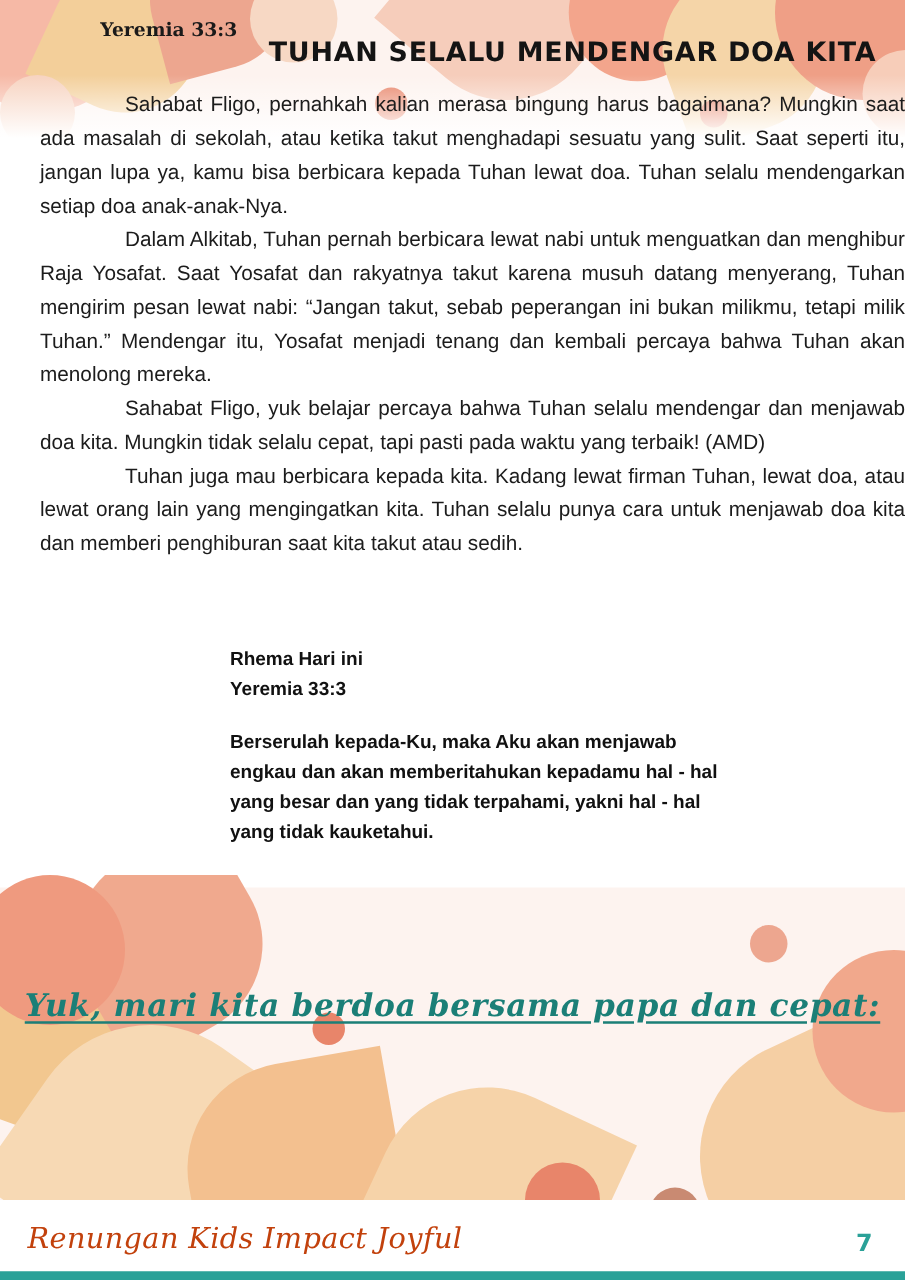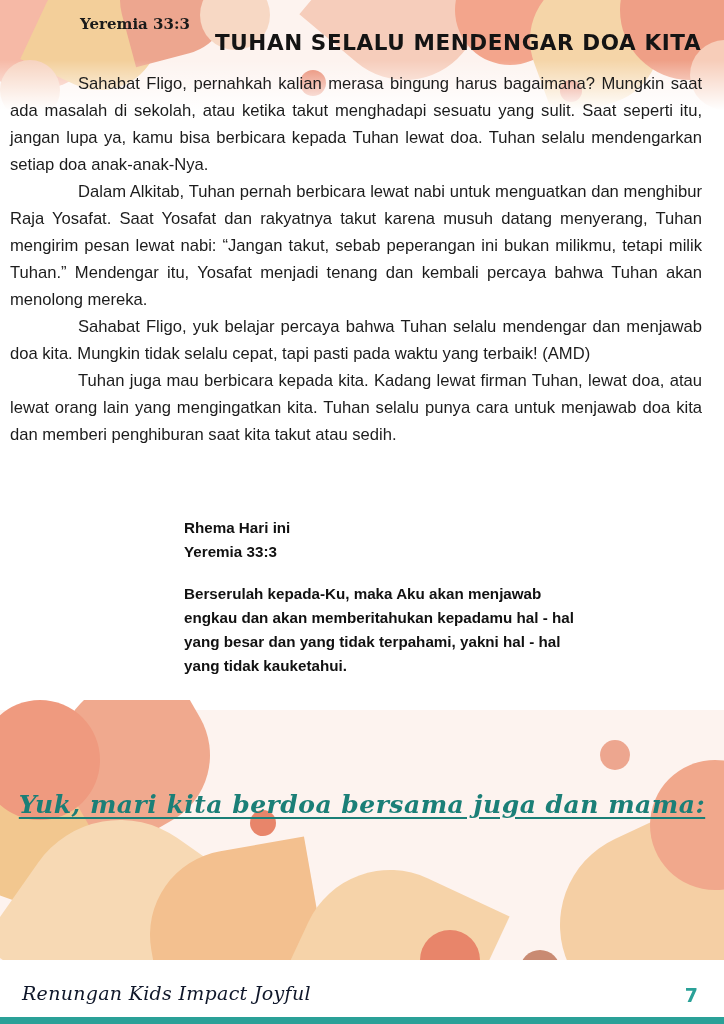--- a/index.html
+++ b/index.html
@@ -73,22 +73,22 @@
     width: 724px;
     height: 7px;
     background: #2aa198;
   }
   .footer-left {
     position: absolute;
     left: 22px;
     bottom: 20px;
     font-family: "DejaVu Serif", serif;
     font-style: italic;
-    font-size: 19px;
-    color: #0f172a;
+    font-size: 23px;
+    color: #c2410c;
     letter-spacing: .3px;
   }
   .footer-page {
     position: absolute;
     right: 26px;
     bottom: 18px;
     font-family: "DejaVu Sans", sans-serif;
     font-weight: bold;
     font-size: 19px;
     color: #2aa198;
@@ -133,21 +133,21 @@
     font-weight: bold;
     font-size: 21.5px;
     letter-spacing: 0.6px;
     color: #141414;
     text-transform: uppercase;
   }
 
   
   .body-text {
     position: absolute;
-    left: 10px;
+    left: 32px;
     top: 70px;
     width: 692px;
     font-family: "Liberation Sans", sans-serif;
     font-size: 16.6px;
     line-height: 27px;
     color: #1c1c1c;
     text-align: justify;
   }
   .body-text p {
     margin: 0 0 0 0;
@@ -274,21 +274,21 @@
 
     <div class="rhema-text">
       <div class="rhema-head">
         <div>Rhema Hari ini</div>
         <div>Yeremia 33:3</div>
       </div>
       <div>Berserulah kepada-Ku, maka Aku akan menjawab engkau dan akan memberitahukan kepadamu hal - hal yang besar dan yang tidak terpahami, yakni hal - hal yang tidak kauketahui.</div>
     </div>
   </div>
 
-  <div class="prayer-title">Yuk, mari kita berdoa bersama juga dan mama:</div>
+  <div class="prayer-title">Yuk, mari kita berdoa bersama papa dan cepat:</div>
 
   <div class="footer-bar">
     <div class="footer-left">Renungan Kids Impact Joyful</div>
     <div class="footer-page">7</div>
     <div class="footer-accent"></div>
   </div>
 
 </div>
 
 </body></html>

